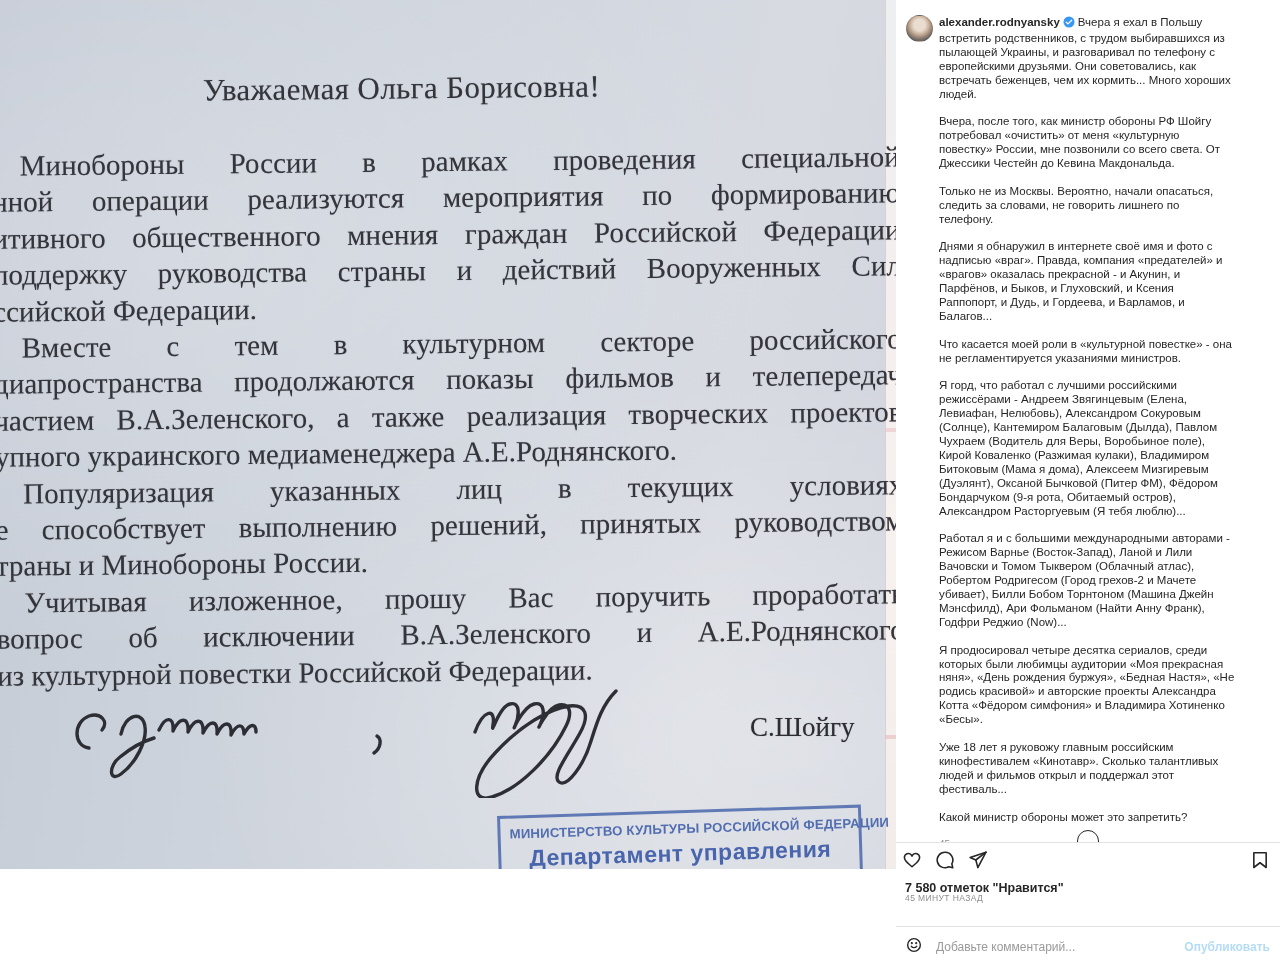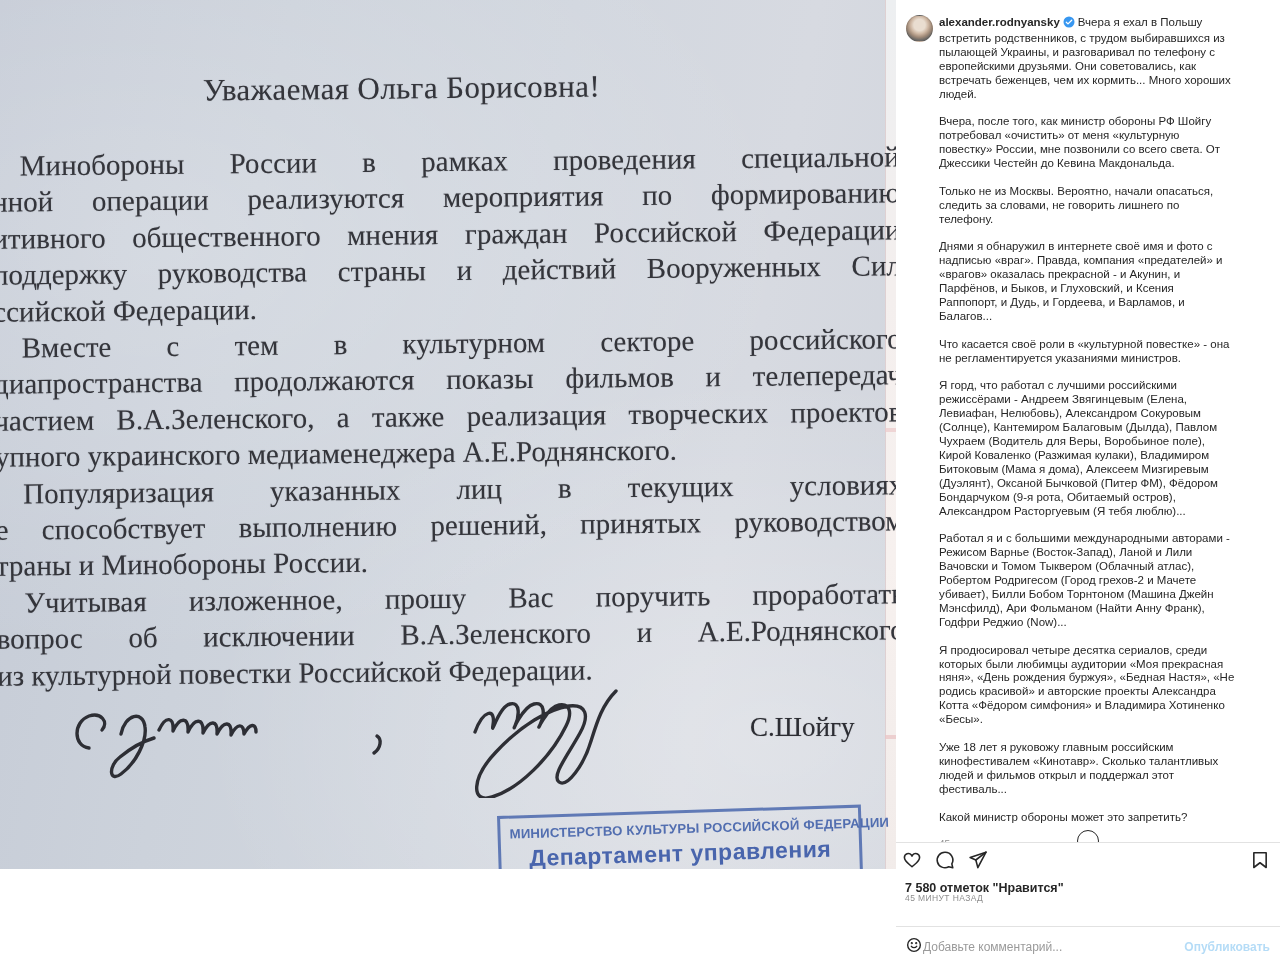--- a/index.html
+++ b/index.html
@@ -69,21 +69,21 @@
           border:1.5px solid #262626; border-radius:50%; background:transparent; }
   .div1 { position:absolute; left:0; top:842px; width:100%; height:1px; background:#e2e2e2; }
   .bottom { position:absolute; left:0; top:843px; width:100%; height:123px; background:#fff; }
   .actions { position:absolute; left:6px; top:7px; display:flex; gap:13px; }
   .icon-btn { width:20px; height:20px; cursor:pointer; background:none; border:none; padding:0; }
   .save-btn { position:absolute; right:10px; top:7px; }
   .likes { position:absolute; left:9px; top:38px; font-weight:bold; font-size:12.5px; color:#262626; cursor:pointer; }
   .ts { position:absolute; left:9px; top:50px; font-size:8.5px; color:#8e8e8e; letter-spacing:.4px; }
   .div2 { position:absolute; left:0; top:83px; width:100%; height:1px; background:#e2e2e2; }
   .crow { position:absolute; left:0; top:84px; width:100%; height:39px; display:flex;
-          align-items:center; padding:0 10px; gap:1px; }
+          align-items:center; padding:0 10px; gap:14px; }
   .crow input { flex:1; border:none; outline:none; font-size:12px; color:#262626;
                 font-family:"Liberation Sans",sans-serif; background:transparent; }
   .crow input::placeholder { color:#9a9a9a; }
   .pub { color:#b5dcf7; font-size:12px; font-weight:bold; background:none; border:none; cursor:pointer; }
   svg.oline { stroke:#262626; fill:none; stroke-width:1.9; stroke-linecap:round; stroke-linejoin:round; }
 </style>
 </head>
 <body>
 
 <figure class="doc">
@@ -152,21 +152,21 @@
   <div class="avatar"></div>
 
   <div class="cap">
     <span class="uname">alexander.rodnyansky</span><span class="badge"><svg width="12" height="12" viewBox="0 0 24 24">
           <circle cx="12" cy="12" r="11" fill="#3897f0"></circle>
           <path d="M6.6 12.4l3.4 3.4 7.4-7.4" stroke="#fff" stroke-width="2.6" fill="none" stroke-linecap="round" stroke-linejoin="round"></path>
         </svg></span><span>Вчера я ехал в Польшу встретить родственников, с трудом выбиравшихся из пылающей Украины, и разговаривал по телефону с европейскими друзьями. Они советовались, как встречать беженцев, чем их кормить... Много хороших людей.</span>
     <div class="cap-p">Вчера, после того, как министр обороны РФ Шойгу потребовал «очистить» от меня «культурную повестку» России, мне позвонили со всего света. От Джессики Честейн до Кевина Макдональда.</div>
     <div class="cap-p">Только не из Москвы. Вероятно, начали опасаться, следить за словами, не говорить лишнего по телефону.</div>
     <div class="cap-p">Днями я обнаружил в интернете своё имя и фото с надписью «враг». Правда, компания «предателей» и «врагов» оказалась прекрасной - и Акунин, и Парфёнов, и Быков, и Глуховский, и Ксения Раппопорт, и Дудь, и Гордеева, и Варламов, и Балагов...</div>
-    <div class="cap-p">Что касается своё роли в «культурной повестке» - она не регламентируется указаниями министров.</div>
+    <div class="cap-p">Что касается моей роли в «культурной повестке» - она не регламентируется указаниями министров.</div>
     <div class="cap-p">Я горд, что работал с лучшими российскими режиссёрами - Андреем Звягинцевым (Елена, Левиафан, Нелюбовь), Александром Сокуровым (Солнце), Кантемиром Балаговым (Дылда), Павлом Чухраем (Водитель для Веры, Воробьиное поле), Кирой Коваленко (Разжимая кулаки), Владимиром Битоковым (Мама я дома), Алексеем Мизгиревым (Дуэлянт), Оксаной Бычковой (Питер ФМ), Фёдором Бондарчуком (9-я рота, Обитаемый остров), Александром Расторгуевым (Я тебя люблю)...</div>
     <div class="cap-p">Работал я и с большими международными авторами - Режисом Варнье (Восток-Запад), Ланой и Лили Вачовски и Томом Тыквером (Облачный атлас), Робертом Родригесом (Город грехов-2 и Мачете убивает), Билли Бобом Торнтоном (Машина Джейн Мэнсфилд), Ари Фольманом (Найти Анну Франк), Годфри Реджио (Now)...</div>
     <div class="cap-p">Я продюсировал четыре десятка сериалов, среди которых были любимцы аудитории «Моя прекрасная няня», «День рождения буржуя», «Бедная Настя», «Не родись красивой» и авторские проекты Александра Котта «Фёдором симфония» и Владимира Хотиненко «Бесы».</div>
     <div class="cap-p">Уже 18 лет я руковожу главным российским кинофестивалем «Кинотавр». Сколько талантливых людей и фильмов открыл и поддержал этот фестиваль...</div>
     <div class="cap-p">Какой министр обороны может это запретить?</div>
     <div class="cap-time">45 мин.</div>
   </div>
 
   <div class="arc"></div>
   <div class="div1"></div>

